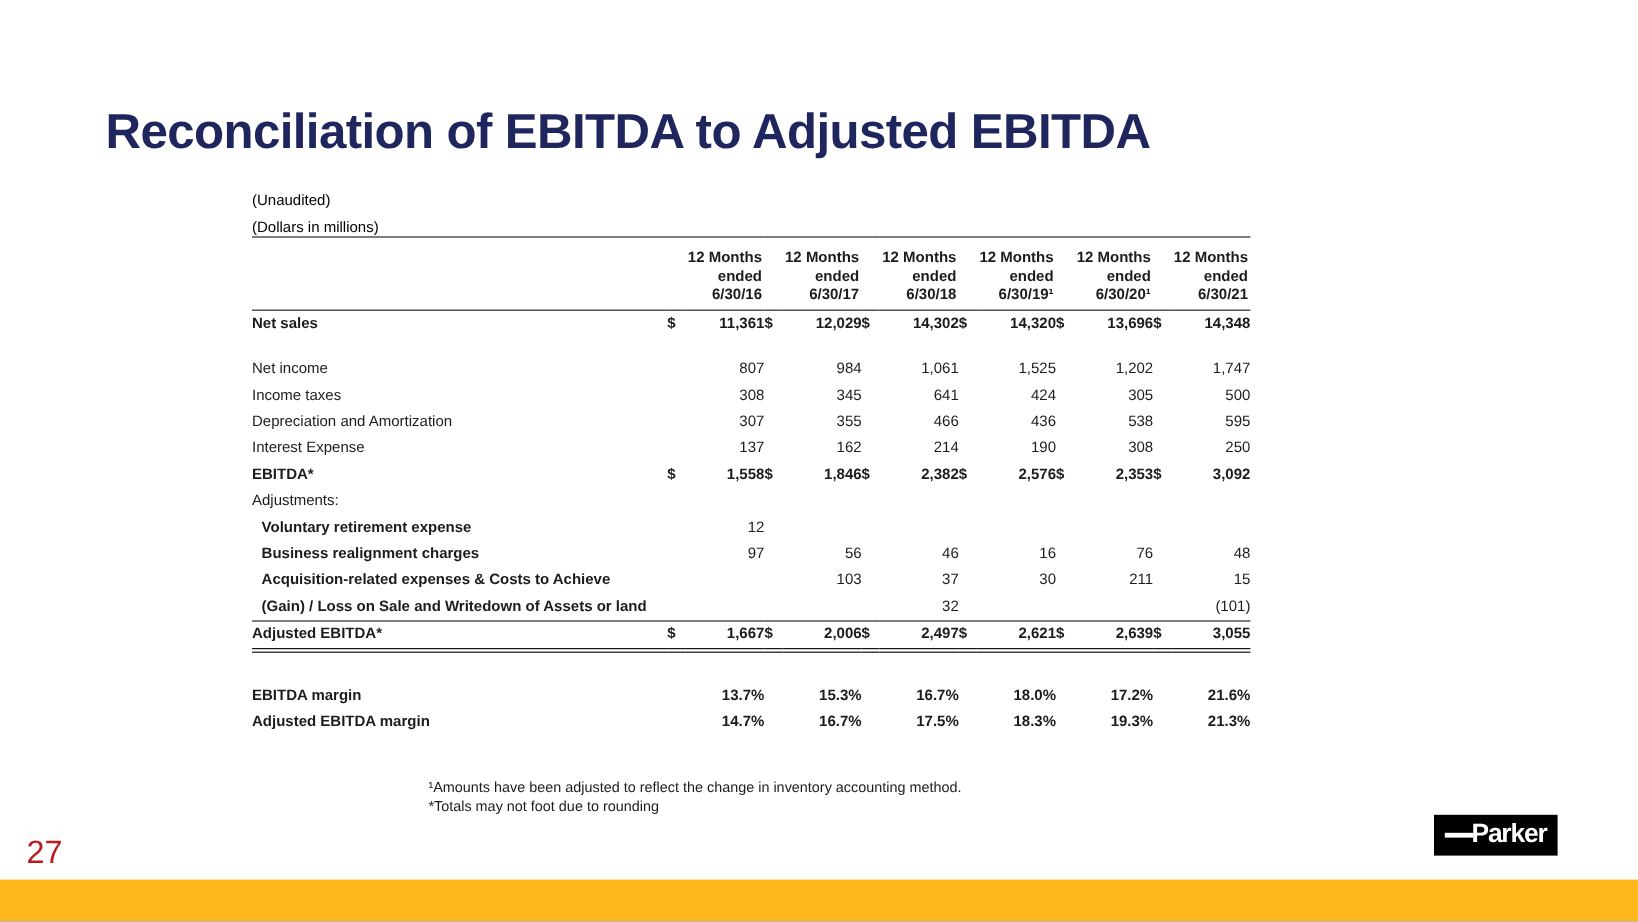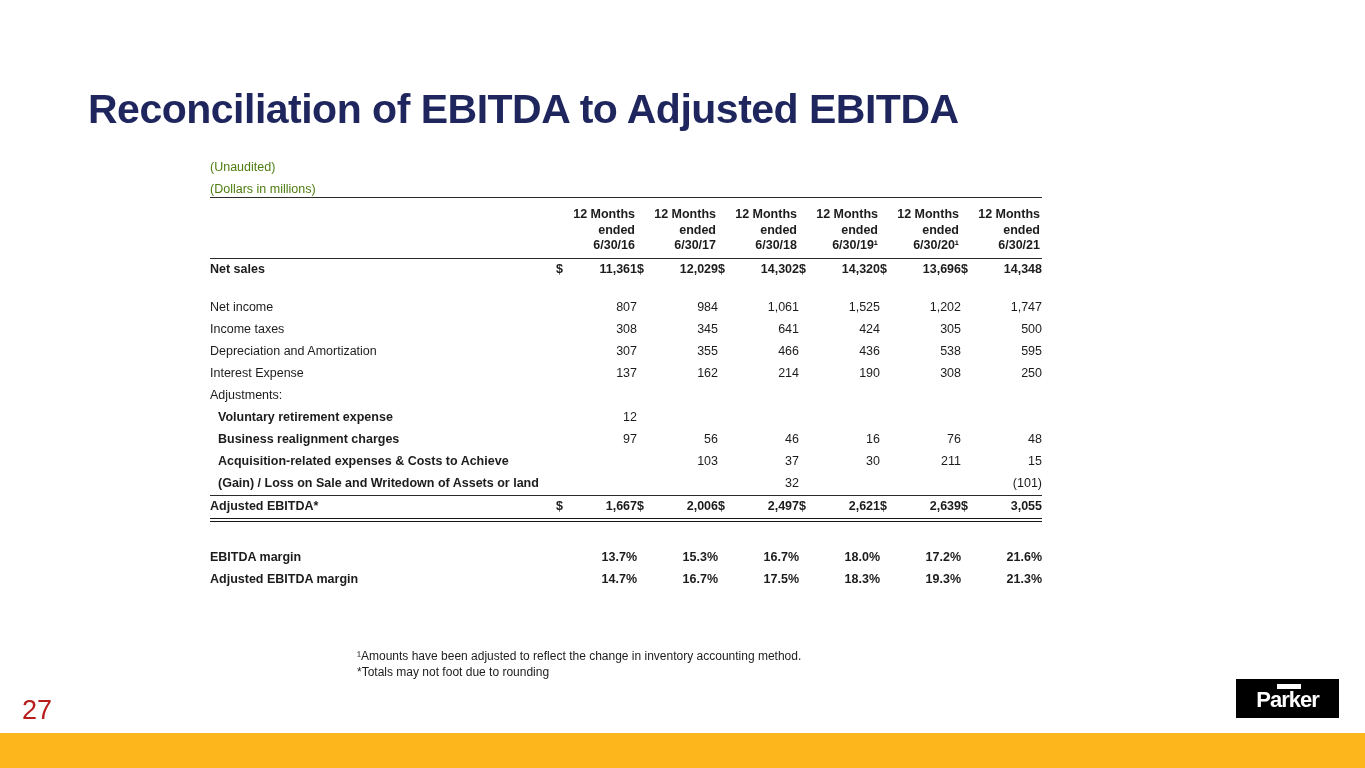--- a/index.html
+++ b/index.html
@@ -27,21 +27,21 @@
   .table-area {
     position: absolute;
     left: 210px;
     top: 160px;
     width: 832px;
   }
   .note {
     font-size: 12.5px;
     line-height: 15px;
     margin-bottom: 7px;
-    color: #4d7c0f;
+    color: #000000;
   }
   table.fin {
     border-collapse: collapse;
     table-layout: fixed;
     width: 832px;
     font-size: 12.5px;
     color: #1c1c1c;
   }
   col.c-label { width: 346px; }
   col.c-cur   { width: 15px; }
@@ -82,29 +82,28 @@
   }
   .page-number {
     position: absolute;
     left: 22px;
     top: 695px;
     font-size: 27px;
     color: #b91c1c;
   }
   .logo {
     position: absolute;
-    left: 1236px;
+    left: 1195px;
     top: 679px;
     width: 103px;
-    height: 39px;
+    height: 34px;
     background: #000000;
     display: flex;
     align-items: center;
     justify-content: center;
-    flex-direction: column;
   }
   .logo-dash {
     display: block;
     width: 24px;
     height: 4.5px;
     background: #ffffff;
     margin-right: -2px;
   }
   .logo-text {
     color: #ffffff;
@@ -256,20 +255,35 @@
             <td class="val">162</td>
             <td class="cur"></td>
             <td class="val">214</td>
             <td class="cur"></td>
             <td class="val">190</td>
             <td class="cur"></td>
             <td class="val">308</td>
             <td class="cur"></td>
             <td class="val">250</td>
           </tr>
+          <tr class="bold">
+            <td class="label">EBITDA*</td>
+            <td class="cur">$</td>
+            <td class="val">1,558</td>
+            <td class="cur">$</td>
+            <td class="val">1,846</td>
+            <td class="cur">$</td>
+            <td class="val">2,382</td>
+            <td class="cur">$</td>
+            <td class="val">2,576</td>
+            <td class="cur">$</td>
+            <td class="val">2,353</td>
+            <td class="cur">$</td>
+            <td class="val">3,092</td>
+          </tr>
           <tr class="">
             <td class="label">Adjustments:</td>
             <td class="cur"></td>
             <td class="val"></td>
             <td class="cur"></td>
             <td class="val"></td>
             <td class="cur"></td>
             <td class="val"></td>
             <td class="cur"></td>
             <td class="val"></td>

